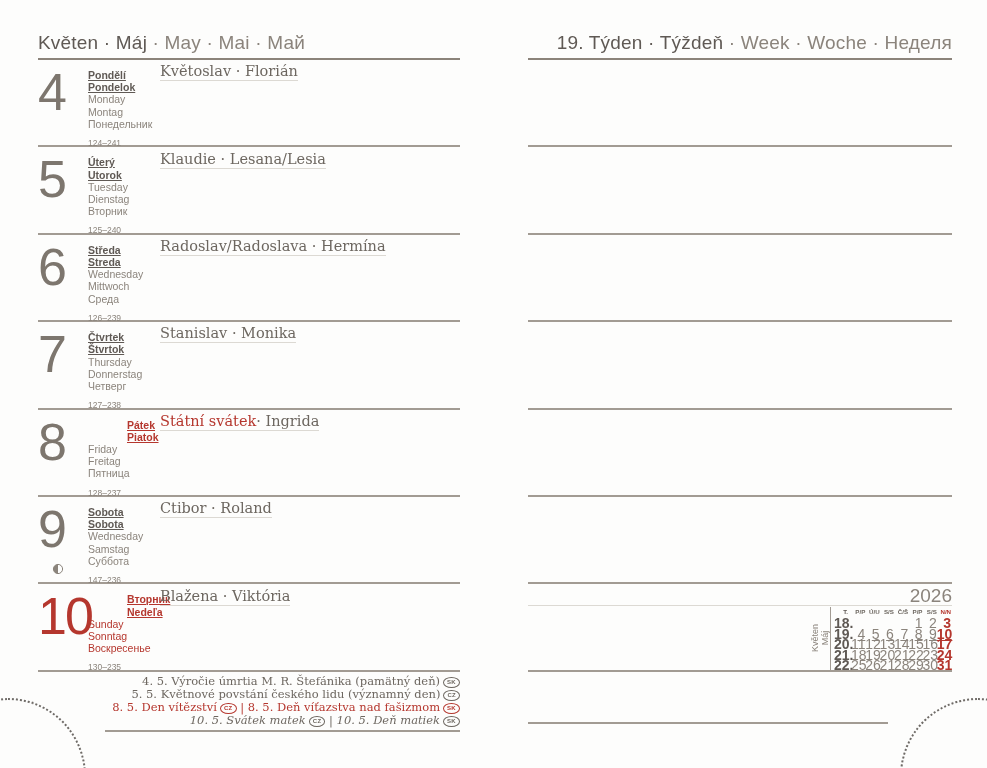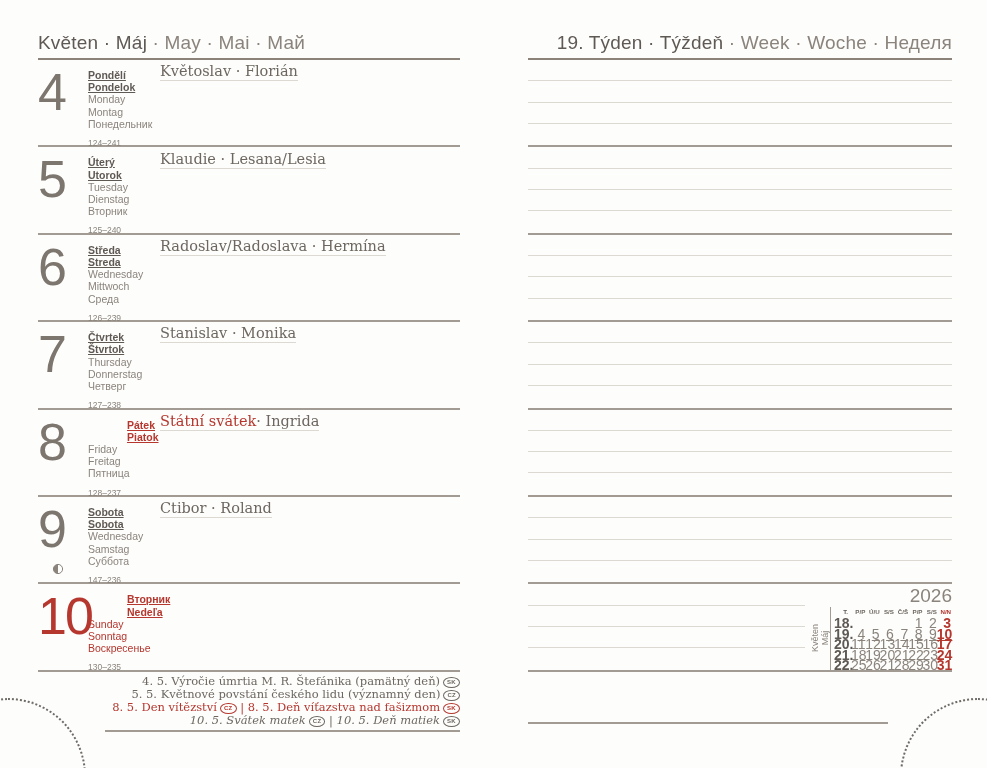--- a/index.html
+++ b/index.html
@@ -51,21 +51,21 @@
     line-height:12.4px;color:var(--ink-mid);white-space:nowrap;}
   .footer-row.red{color:var(--red);}
   .footer-row.italic{font-style:italic;}
   .badge{display:inline-block;border:1px solid currentColor;border-radius:50%;
     font-family:"Liberation Sans",sans-serif;font-style:normal;font-size:6px;font-weight:bold;
     line-height:7px;padding:1px 3px;margin-left:3px;vertical-align:1px;letter-spacing:.3px;}
   .footer-rule{border-bottom:2px solid var(--line-dark);margin-left:67px;margin-top:3px;}
 
   
   .note-block{height:87.4px;border-bottom:2px solid var(--line-dark);display:flex;
-    flex-direction:column;}
+    flex-direction:row;}
   .note-block.last{position:relative;}
   .short .line-row{width:277px;}
   .bottom-rule{border-bottom:2px solid var(--line-dark);width:360px;margin-top:50px;}
 
   
   .mini-cal{position:absolute;right:0;top:2px;width:142px;}
   .cal-year{text-align:right;font-size:19px;color:var(--ink-light);line-height:19px;}
   .cal-body{display:flex;margin-top:2px;}
   .vlabel{width:20px;height:62px;position:relative;flex:none;}
   .vlabel-inner{position:absolute;left:0;top:62px;width:62px;height:20px;
@@ -245,20 +245,29 @@
           <div class="day-number">10</div>
 
         </div>
         <div class="label-col">
           <div class="lbl czsk">Вторник</div>
           <div class="lbl czsk">Nedeľa</div>
           <div class="lbl other">Sunday</div>
           <div class="lbl other">Sonntag</div>
           <div class="lbl other">Воскресенье</div>
           <div class="day-range">130–235</div>
+        </div>
+        <div class="lines-col">
+          <div class="line-row first">
+            <span class="nameday-red"></span>
+            <span class="nameday">Blažena · Viktória</span>
+          </div>
+          <div class="line-row"></div>
+          <div class="line-row"></div>
+          <div class="line-row last"></div>
         </div>
       </div>
     </div>
 
   <div class="footer">
     <div class="footer-row">
       <span>4. 5. Výročie úmrtia M. R. Štefánika (pamätný deň)</span><span class="badge">SK</span>
     </div>
     <div class="footer-row">
       <span>5. 5. Květnové povstání českého lidu (významný den)</span><span class="badge">CZ</span>

